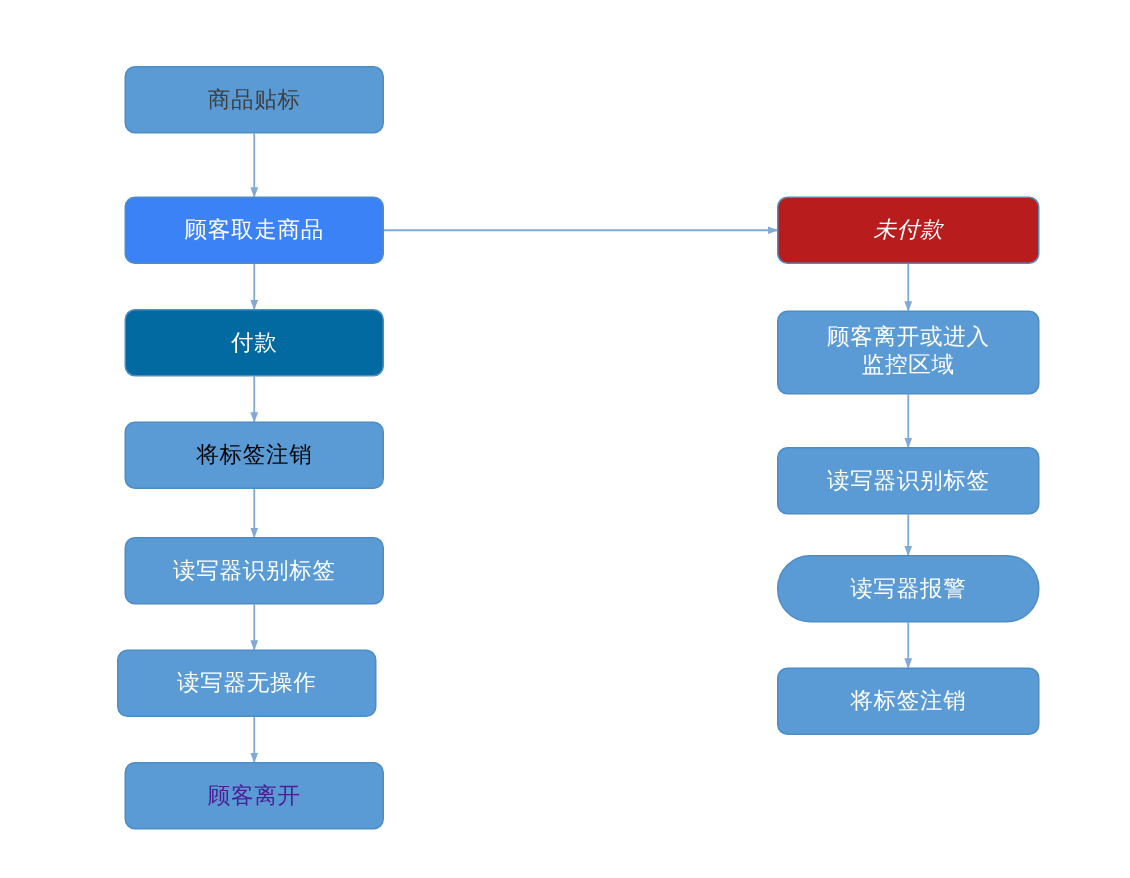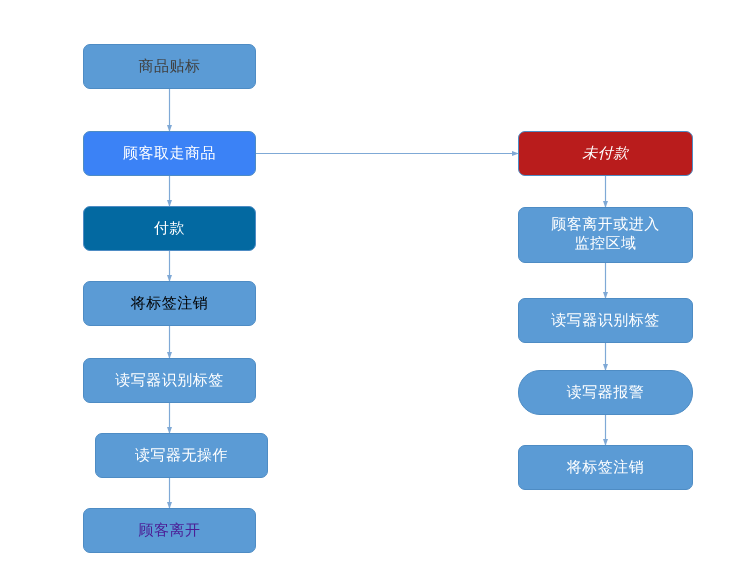--- a/index.html
+++ b/index.html
@@ -77,21 +77,21 @@
         <line x1="605.5" y1="415" x2="605.5" y2="445" stroke="#7fa9d6" stroke-width="1.2" marker-end="url(#arrowhead)"></line>
       </g>
   </svg>
 
   <div id="nodes">
       <div class="node" style="left: 83px; top: 44px; width: 173px; height: 45px; background: rgb(91, 155, 213); border-color: rgb(78, 140, 196); color: #404040;">商品贴标</div>
       <div class="node" style="left: 83px; top: 131px; width: 173px; height: 45px; background: #3b82f6; border-color: rgb(78, 140, 196); color: rgb(255, 255, 255);">顾客取走商品</div>
       <div class="node" style="left: 83px; top: 206px; width: 173px; height: 45px; background: #0369a1; border-color: rgb(78, 140, 196); color: rgb(255, 255, 255);">付款</div>
       <div class="node" style="left: 83px; top: 281px; width: 173px; height: 45px; background: rgb(91, 155, 213); border-color: rgb(78, 140, 196); color: #000000;">将标签注销</div>
       <div class="node" style="left: 83px; top: 358px; width: 173px; height: 45px; background: rgb(91, 155, 213); border-color: rgb(78, 140, 196); color: rgb(255, 255, 255);">读写器识别标签</div>
-      <div class="node" style="left: 95px; top: 433px; width: 173px; height: 45px; background: rgb(91, 155, 213); border-color: rgb(78, 140, 196); color: rgb(255, 255, 255);">读写器无操作</div>
+      <div class="node" style="left: 78px; top: 433px; width: 173px; height: 45px; background: rgb(91, 155, 213); border-color: rgb(78, 140, 196); color: rgb(255, 255, 255);">读写器无操作</div>
       <div class="node" style="left: 83px; top: 508px; width: 173px; height: 45px; background: rgb(91, 155, 213); border-color: rgb(78, 140, 196); color: #4c1d95;">顾客离开</div>
       <div class="node" style="left: 518px; top: 131px; width: 175px; height: 45px; background: #b91c1c; border-color: rgb(78, 140, 196); color: rgb(255, 255, 255); font-style: italic;">未付款</div>
       <div class="node two-line" style="left: 518px; top: 207px; width: 175px; height: 56px; background: rgb(91, 155, 213); border-color: rgb(78, 140, 196); color: rgb(255, 255, 255);">顾客离开或进入
 监控区域</div>
       <div class="node" style="left: 518px; top: 298px; width: 175px; height: 45px; background: rgb(91, 155, 213); border-color: rgb(78, 140, 196); color: rgb(255, 255, 255);">读写器识别标签</div>
       <div class="node" style="left: 518px; top: 370px; width: 175px; height: 45px; background: rgb(91, 155, 213); border-color: rgb(78, 140, 196); color: rgb(255, 255, 255); border-radius: 22px;">读写器报警</div>
       <div class="node" style="left: 518px; top: 445px; width: 175px; height: 45px; background: rgb(91, 155, 213); border-color: rgb(78, 140, 196); color: rgb(255, 255, 255);">将标签注销</div>
     </div>
 
 </div>

